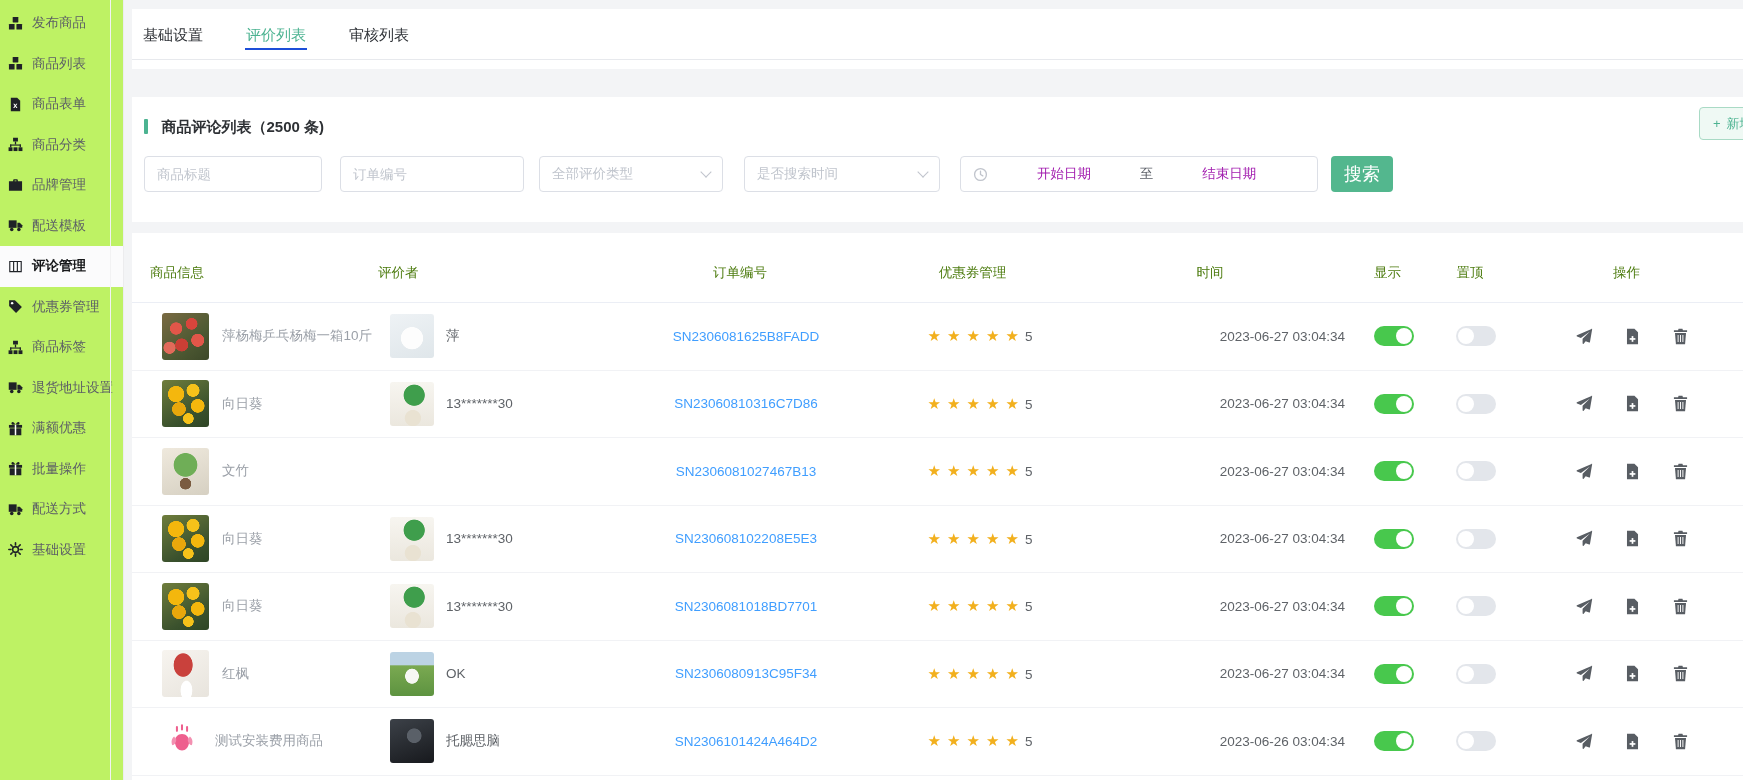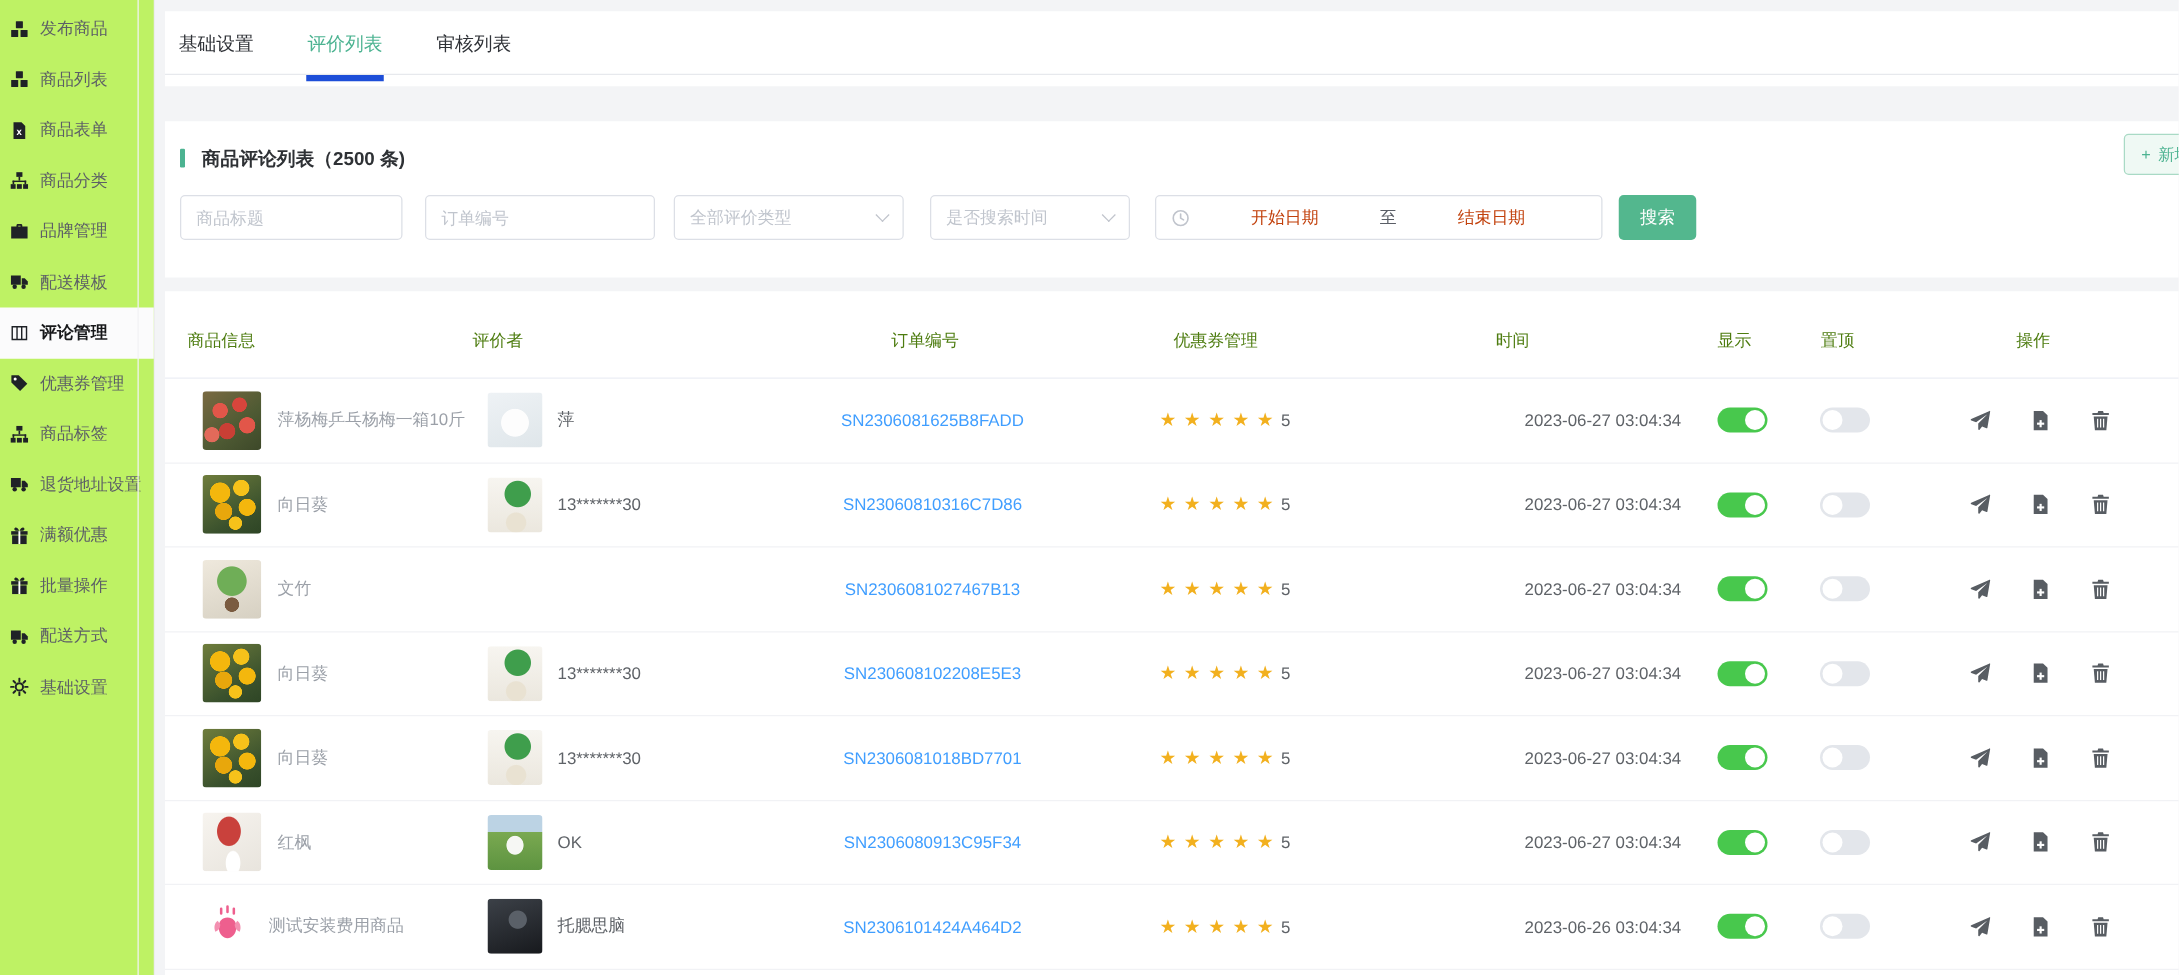--- a/index.html
+++ b/index.html
@@ -18,50 +18,50 @@
     color:#1f2227;flex:none;}
   .side-item .s-icon svg{width:15px;height:15px;}
   .side-item .s-label{margin-left:9px;}
   .side-item.active{color:#17181a;background:#fbfbfc;font-weight:bold;}
   
   .card{position:absolute;left:132px;right:0;background:#fff;}
   .tabs-card{top:9px;height:60px;}
   .tabbar{height:51px;border-bottom:1px solid #e7e9ed;box-sizing:border-box;padding-left:10px;}
   .tab{display:inline-block;margin-right:41px;padding:17px 1px 13px;font-size:15px;color:#2f3237;
     cursor:pointer;box-sizing:border-box;}
-  .tab.active{color:#4cb391;border-bottom:5px solid #1d4ed8;padding-bottom:15px;}
+  .tab.active{color:#4cb391;border-bottom:2px solid #1d4ed8;padding-bottom:3px;}
   
   .filter-card{top:97px;height:125px;}
   .title-row{position:relative;padding:21px 0 0 12px;}
   .tbar{display:inline-block;width:4px;height:15px;background:#4cb391;border-radius:1px;
     vertical-align:-2px;margin-right:9px;}
   .ptitle{font-size:15px;font-weight:bold;color:#2e3135;}
   .add-btn{position:absolute;left:1567px;top:10px;height:33px;width:96px;background:#eff9f4;
     border:1px solid #a9dac5;color:#4cb391;border-radius:4px;font-size:13px;text-align:left;
     padding-left:13px;cursor:pointer;white-space:nowrap;font-family:inherit;}
   .add-btn .plus{margin-right:6px;}
   .filter-row{position:absolute;left:12px;top:59px;display:flex;align-items:center;}
   .f-input,.f-select,.f-date{height:36px;box-sizing:border-box;border:1px solid #dcdfe6;
     border-radius:4px;background:#fff;font-size:13.5px;font-family:inherit;}
   .f-input{padding:0 12px;color:#333;outline:none;}
   .f-input::placeholder{color:#c0c5cd;}
   .w1{width:178px;margin-right:18px;}
   .w2{width:184px;margin-right:15px;}
   .w3{width:184px;margin-right:21px;}
-  .w4{width:160px;margin-right:20px;}
+  .w4{width:196px;margin-right:20px;}
   .f-select{display:flex;align-items:center;justify-content:space-between;padding:12px 12px;
     color:#c0c5cd;cursor:pointer;}
   .chev{width:7px;height:7px;border-right:1.4px solid #c0c4cc;border-bottom:1.4px solid #c0c4cc;
     transform:rotate(45deg);margin-top:-4px;flex:none;}
   .f-date{width:358px;margin-right:13px;display:flex;align-items:center;padding:0 12px;}
   .f-date .clock{width:15px;height:15px;flex:none;display:inline-flex;}
-  .d-start,.d-end{flex:1;text-align:center;color:#c2410c;font-size:13.5px;}
+  .d-start,.d-end{flex:1;text-align:center;color:#a21caf;font-size:13.5px;}
   .d-to{color:#5a5e66;font-size:13.5px;}
   .search-btn{width:62px;height:36px;background:#53b78e;color:#fff;border:none;border-radius:4px;
-    font-size:14px;cursor:pointer;font-family:inherit;}
+    font-size:18px;cursor:pointer;font-family:inherit;}
   
   .table-card{top:233px;bottom:0;}
   .tgrid{display:grid;grid-template-columns:228px 232px 260px 205px 270px 85px 80px 1fr;
     align-items:center;padding-left:18px;box-sizing:border-box;}
   .thead{height:70px;border-bottom:1px solid #ebeef5;color:#4d7c0f;font-size:13.5px;padding-top:10px;}
   .ta-c{text-align:center;}
   .trow{height:67.5px;border-bottom:1px solid #f1f2f5;}
   .cell{min-width:0;padding-left:12px;}
   .c-prod{display:flex;align-items:center;gap:13px;}
   .pimg{width:47px;height:47px;border-radius:3px;flex:none;background-size:cover;}

